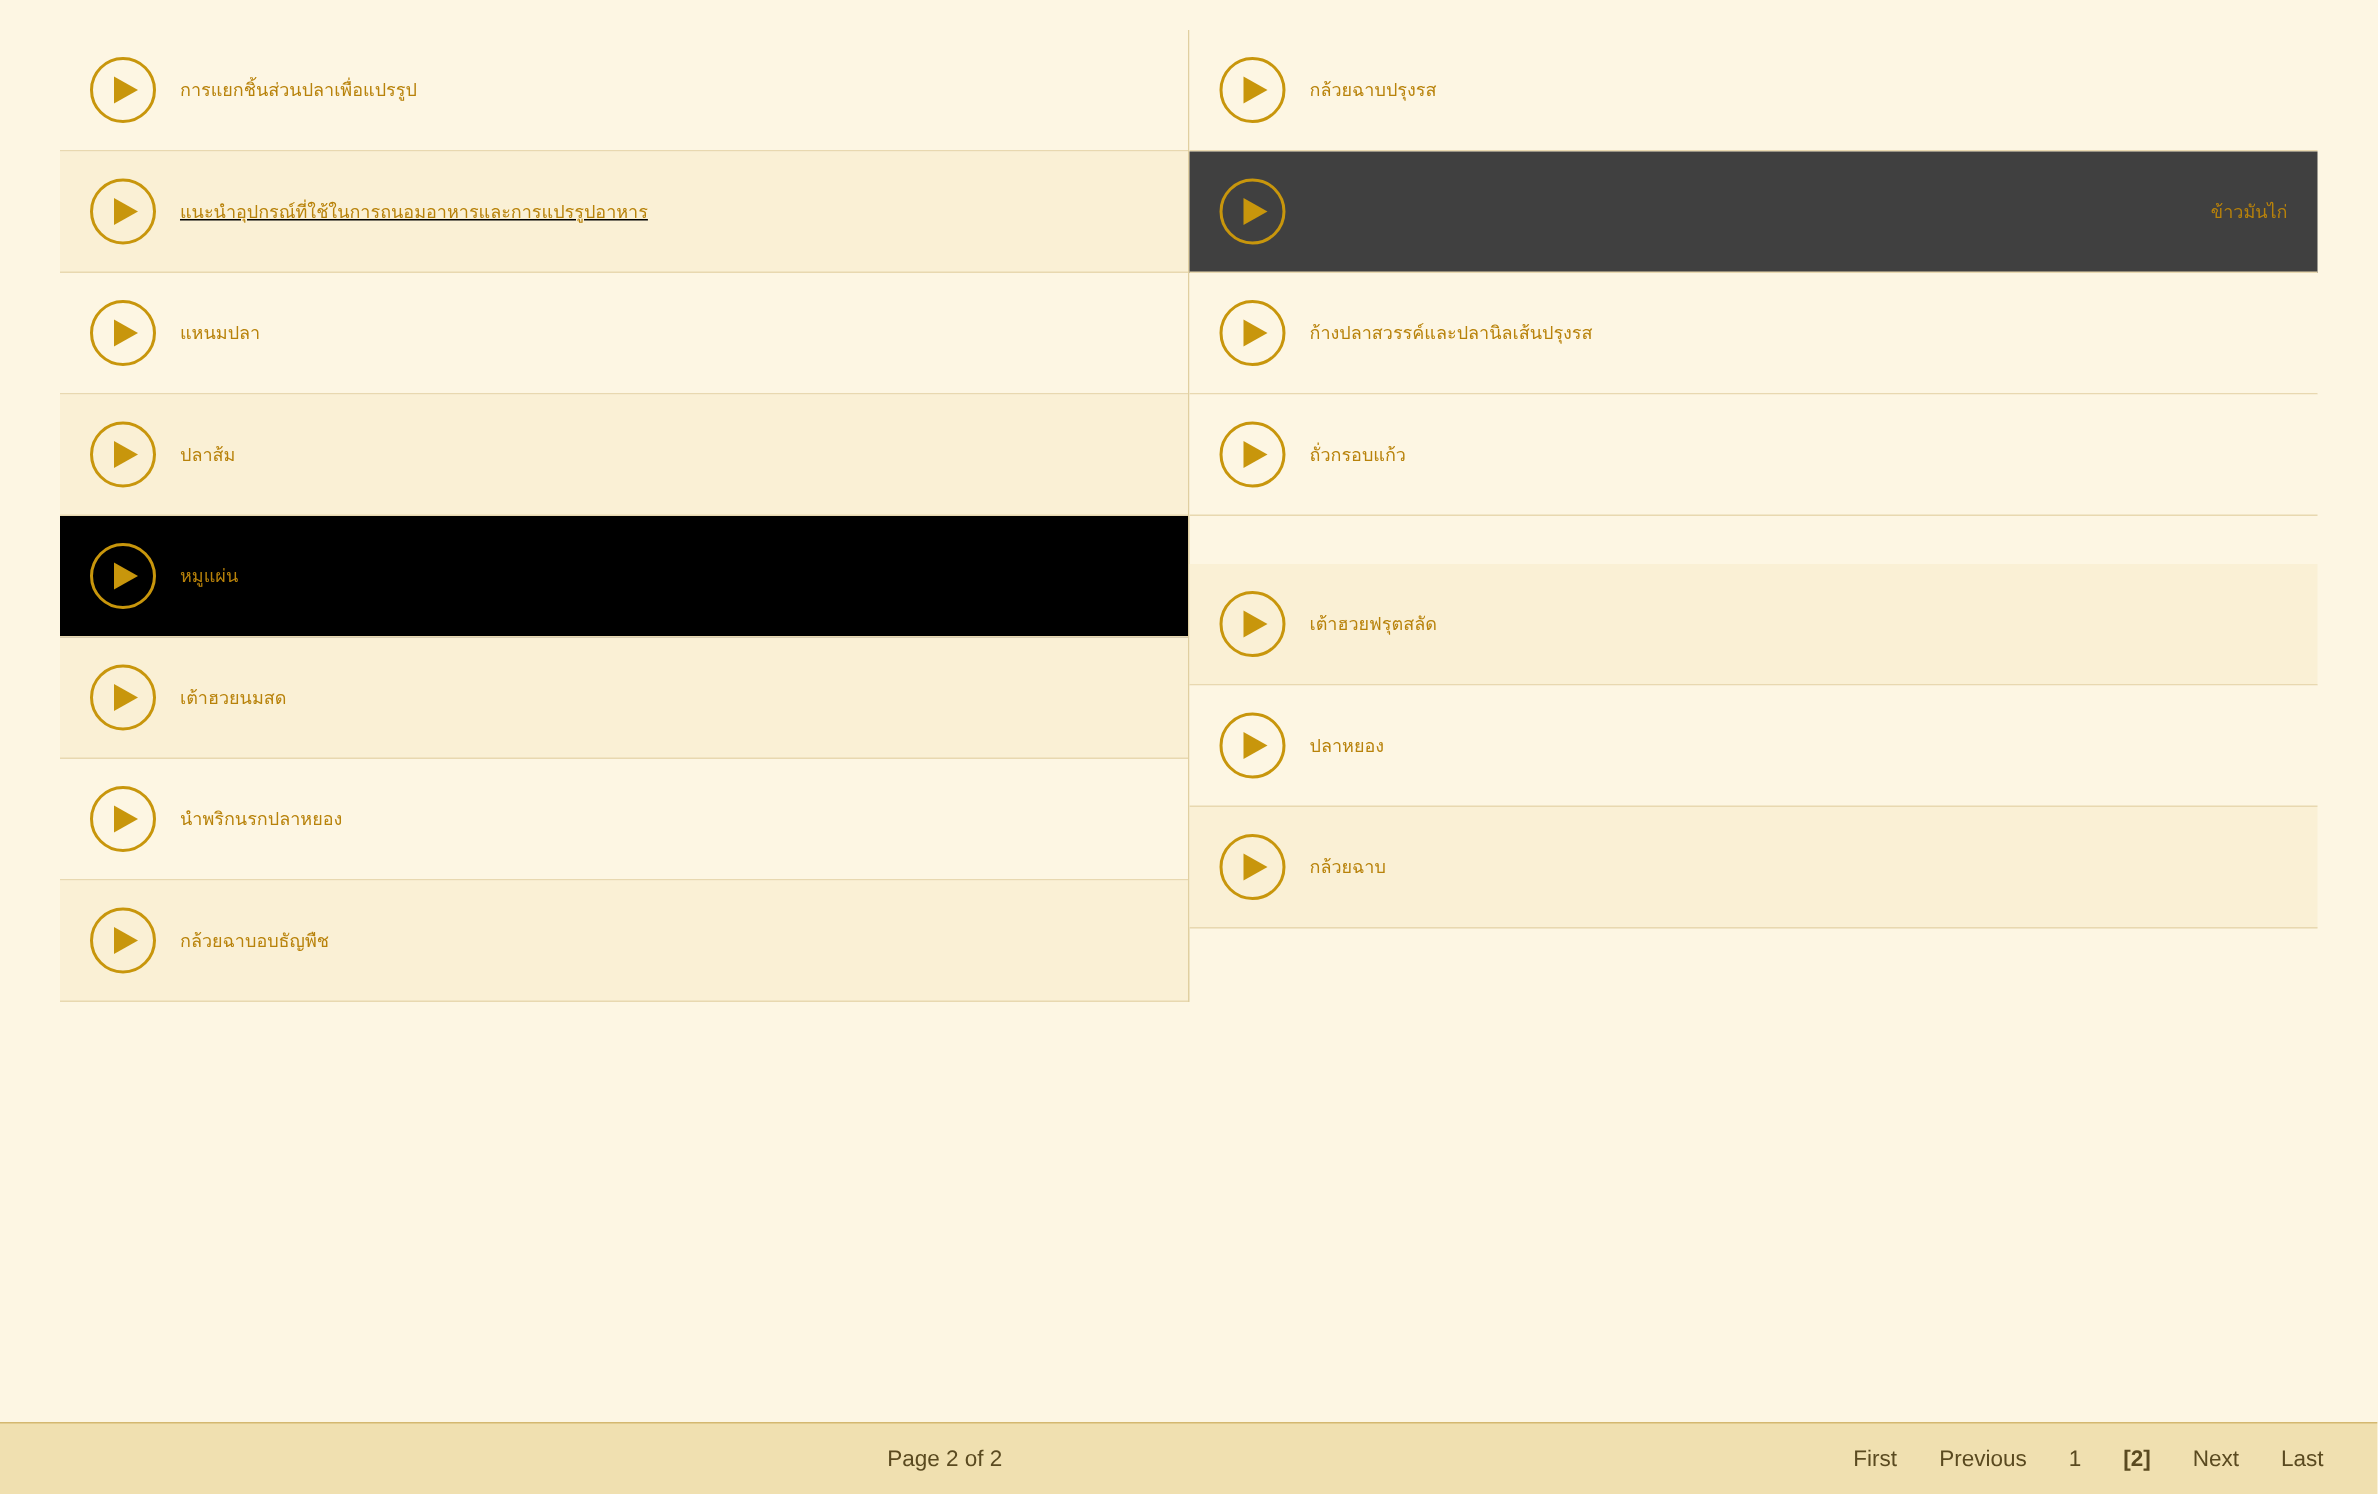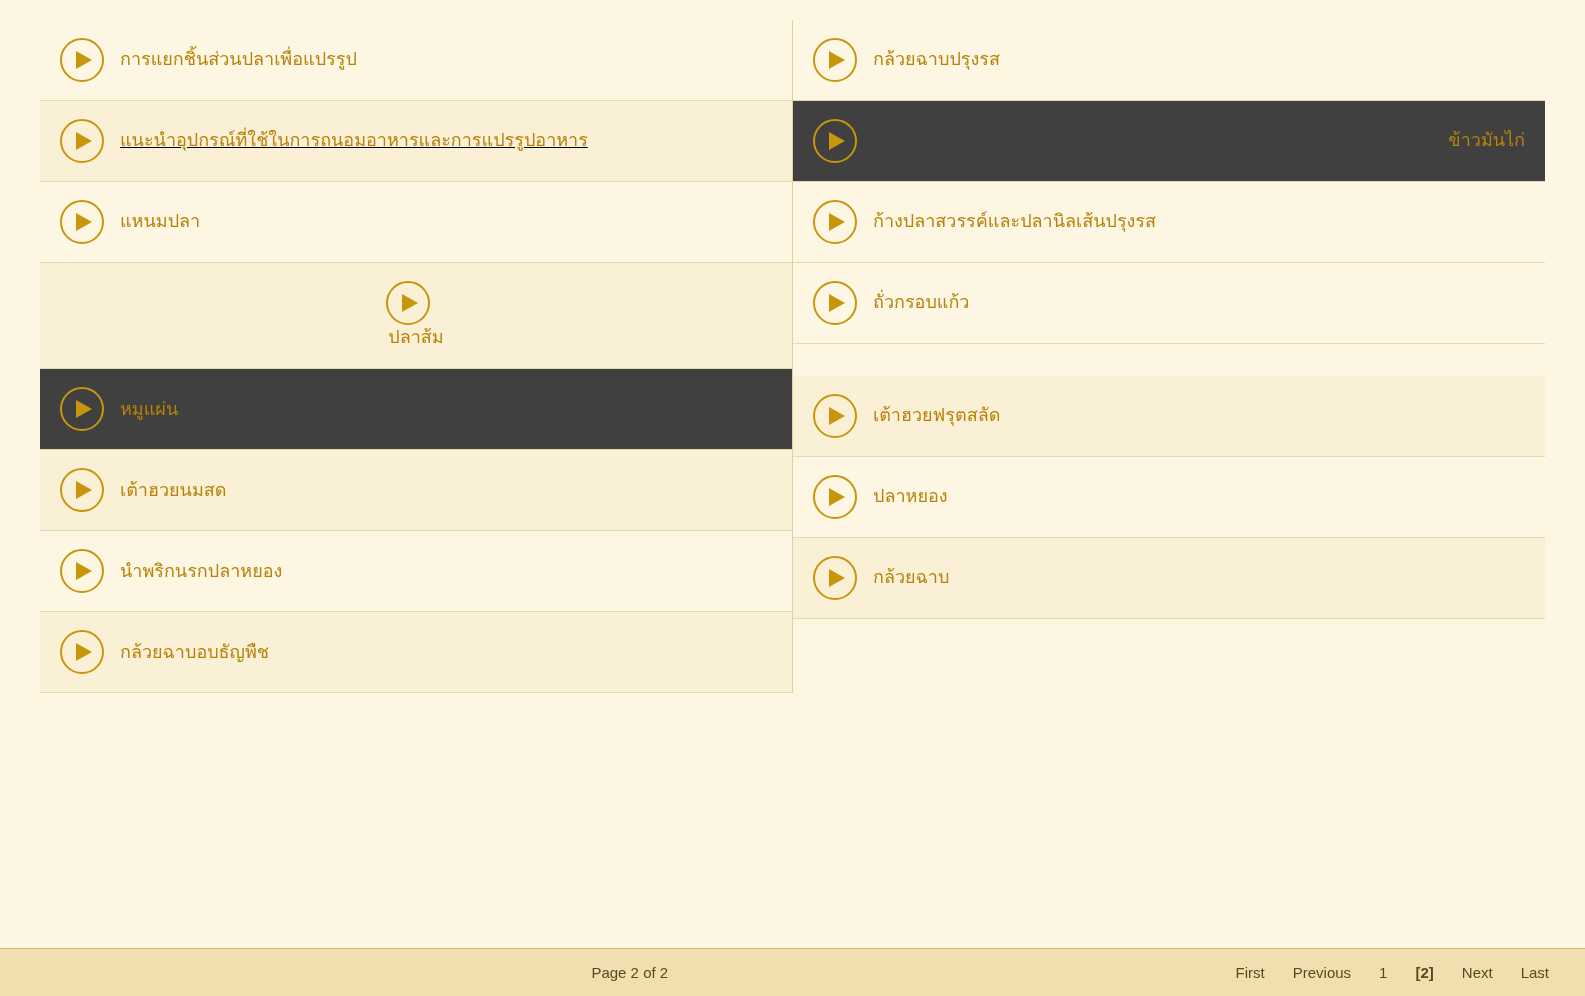--- a/index.html
+++ b/index.html
@@ -48,21 +48,21 @@
       width: 0;
       height: 0;
       border-top: 9px solid transparent;
       border-bottom: 9px solid transparent;
       border-left: 16px solid #c8960c;
       margin-left: 4px;
     }
 
     .item-label {
       color: #b8820a;
-      font-size: 18px;
+      font-size: 12px;
       font-weight: 500;
       line-height: 1.4;
     }
 
     .pagination-bar {
       height: 48px;
       background-color: #f0e0b0;
       border-top: 1px solid #d4b870;
       display: flex;
       align-items: center;
@@ -145,27 +145,27 @@
         <div class="play-triangle"></div>
       </div>
       <span class="item-label">แนะนำอุปกรณ์ที่ใช้ในการถนอมอาหารและการแปรรูปอาหาร</span>
     </div>
         <div class="item-row" style="background-color: rgb(253, 246, 227);">
       <div class="play-icon">
         <div class="play-triangle"></div>
       </div>
       <span class="item-label">แหนมปลา</span>
     </div>
-        <div class="item-row" style="background-color: rgb(250, 240, 213); flex-direction: column;">
+        <div class="item-row" style="background-color: rgb(250, 240, 213);">
       <div class="play-icon">
         <div class="play-triangle"></div>
       </div>
       <span class="item-label">ปลาส้ม</span>
     </div>
-        <div class="item-row" style="background-color: #404040;">
+        <div class="item-row" style="background-color: #000000;">
       <div class="play-icon">
         <div class="play-triangle"></div>
       </div>
       <span class="item-label">หมูแผ่น</span>
     </div>
         <div class="item-row" style="background-color: rgb(250, 240, 213);">
       <div class="play-icon">
         <div class="play-triangle"></div>
       </div>
       <span class="item-label">เต้าฮวยนมสด</span>

